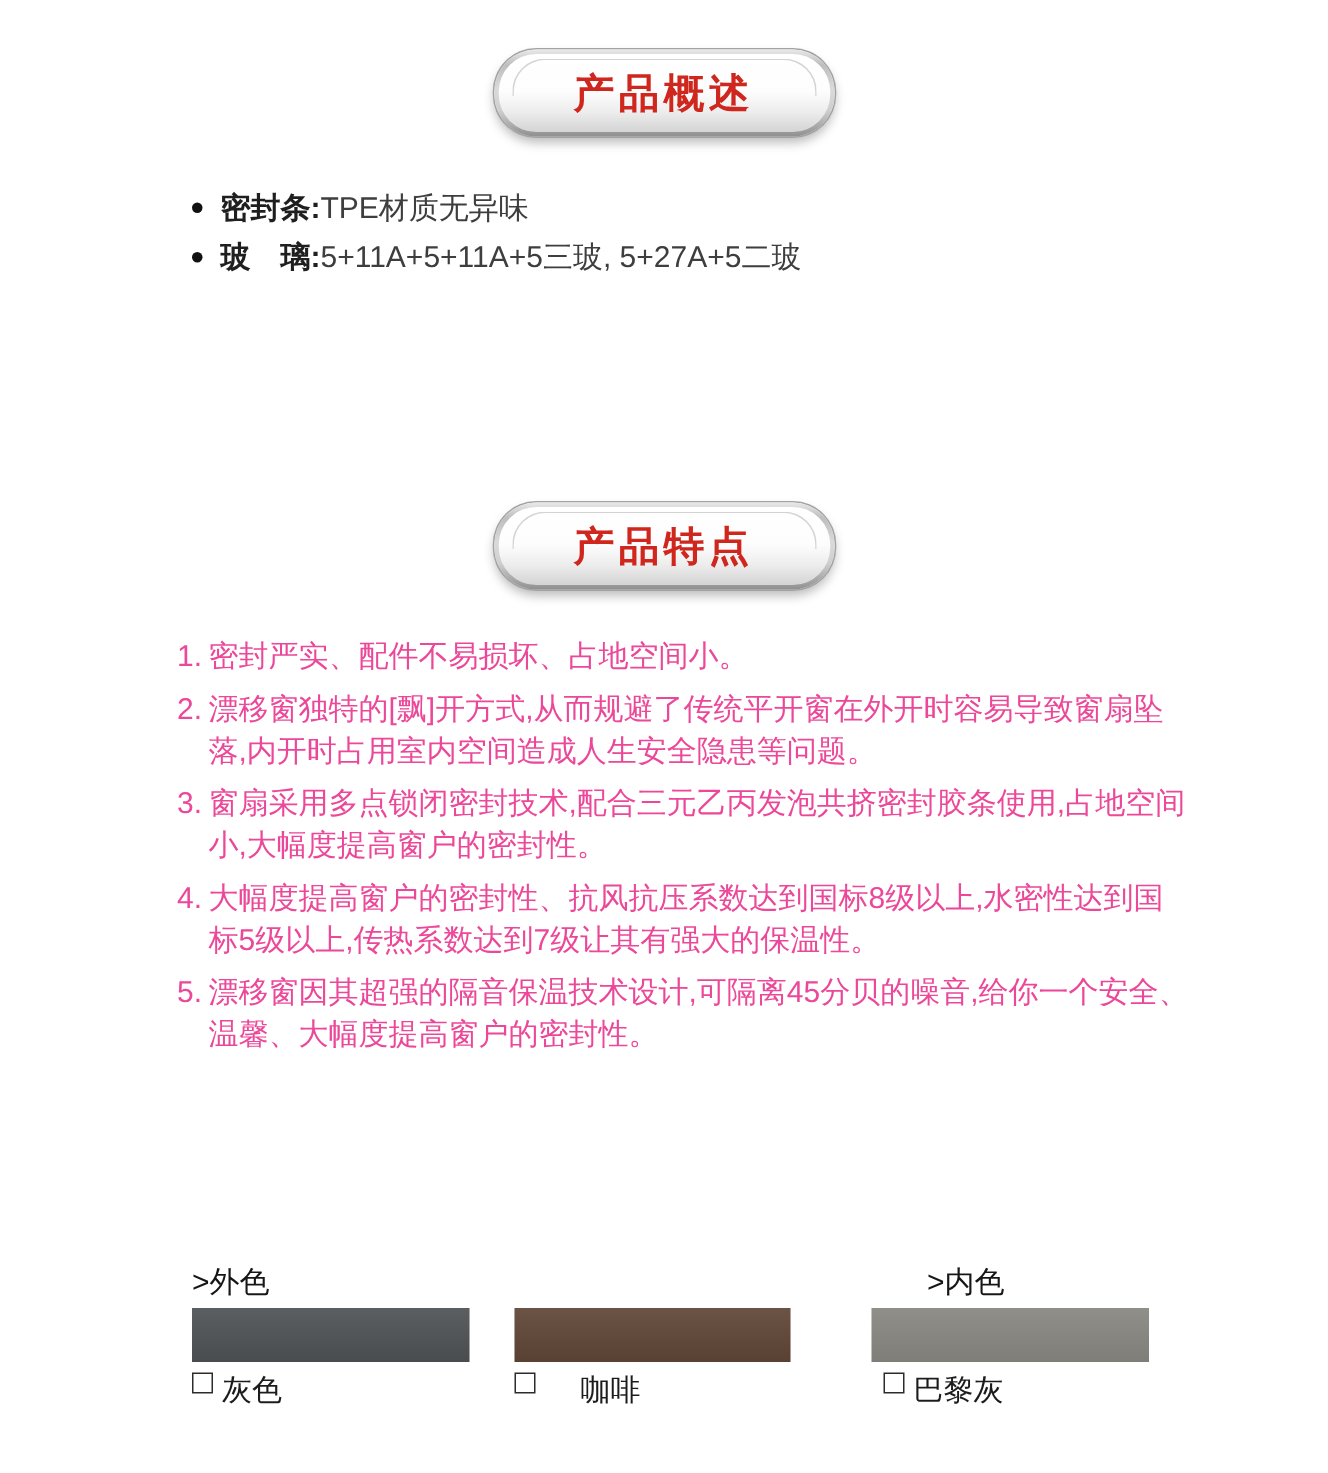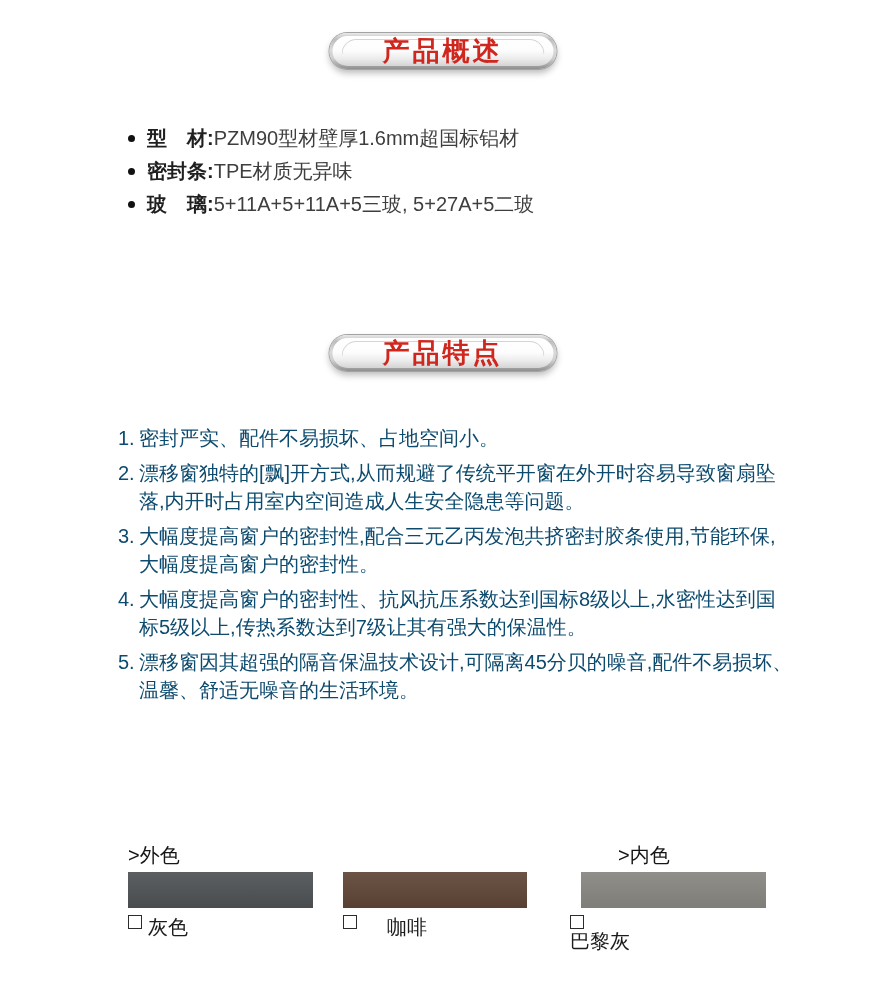--- a/index.html
+++ b/index.html
@@ -3,21 +3,21 @@
 <meta charset="utf-8">
 <style>
   html,body{margin:0;padding:0;background:#ffffff;}
   .page{
     position:relative;width:885px;height:982px;background:#ffffff;overflow:hidden;
     font-family:"Liberation Sans","DejaVu Sans",sans-serif;color:#3e3e3e;
   }
   
   .pill{
     position:absolute;left:50%;transform:translateX(-50%);
-    width:227px;height:36px;border-radius:28px;
+    width:227px;height:58px;border-radius:28px;
     background:linear-gradient(180deg,#e9e9e9 0%,#bdbdbd 18%,#dadada 45%,#cfcfcf 70%,#8f8f8f 100%);
     box-shadow:0 0 0 1px #a3a3a3,0 4px 7px rgba(0,0,0,0.28);
   }
   .pill-inner{
     position:absolute;left:3px;right:3px;top:3px;bottom:3px;border-radius:25px;
     background:linear-gradient(180deg,#ffffff 0%,#fdfdfd 48%,#ededed 74%,#d4d4d4 100%);
     display:flex;align-items:center;justify-content:center;
   }
   .pill-inner::before{
     content:"";position:absolute;left:9px;right:9px;top:3px;height:46%;
@@ -29,56 +29,51 @@
   .pill-colors{top:763px;}
   
   .ov-list{position:absolute;left:128px;top:122px;margin:0;padding:0;list-style:none;font-size:20px;}
   .ov-list li{display:flex;align-items:center;height:33px;}
   .dot{width:7px;height:7px;border-radius:50%;background:#111;margin-right:12px;flex:none;}
   .ov-label{font-weight:bold;color:#1f1f1f;white-space:pre;}
   .ov-text{color:#3e3e3e;white-space:pre;}
   
   .ft-list{
     position:absolute;left:118px;top:424px;width:676px;margin:0;padding:0;list-style:none;
-    font-size:20px;line-height:28px;color:#0c4a6e;
+    font-size:20px;line-height:28px;color:#ec4899;
   }
   .ft-list li{margin-bottom:7px;padding-left:21px;}
   .ft-num{display:inline-block;width:21px;margin-left:-21px;}
   
   .col-hdg{position:absolute;top:843px;font-size:20px;line-height:24px;color:#161616;white-space:pre;}
   .hdg-ext{left:128px;}
   .hdg-int{left:581px;margin-left:37px;}
   .swatch{
     position:absolute;top:872px;height:36px;
     background-image:linear-gradient(180deg,rgba(255,255,255,0.08),rgba(0,0,0,0.06));
   }
   .sw1{left:128px;width:185px;}
   .sw2{left:343px;width:184px;}
   .sw3{left:581px;width:185px;}
   .sw-label{position:absolute;top:915px;font-size:20px;line-height:24px;color:#1c1c1c;display:flex;align-items:flex-start;white-space:pre;}
-  .lb1{left:128px;} .lb2{left:343px;gap:24px;} .lb3{left:570px;flex-direction:column;}
+  .lb1{left:128px;} .lb2{left:343px;gap:24px;} .lb3{left:589px;}
   .cbx{width:14px;height:14px;border:1.5px solid #2c2c2c;margin-right:6px;display:inline-block;box-sizing:border-box;background:#fff;}
 </style>
 </head>
 <body>
 
 <div class="page">
 
   <div class="pill pill-overview">
     <div class="pill-inner">
       <span class="pill-label">产品概述</span>
     </div>
   </div>
 
   <ul class="ov-list">
-    <li>
-      <span class="dot"></span>
-      <span class="ov-label">型　材:</span>
-      <span class="ov-text">PZM90型材壁厚1.6mm超国标铝材</span>
-    </li>
     <li>
       <span class="dot"></span>
       <span class="ov-label">密封条:</span>
       <span class="ov-text">TPE材质无异味</span>
     </li>
     <li>
       <span class="dot"></span>
       <span class="ov-label">玻　璃:</span>
       <span class="ov-text">5+11A+5+11A+5三玻, 5+27A+5二玻</span>
     </li>
@@ -91,27 +86,27 @@
   </div>
 
   <ol class="ft-list">
     <li>
       <span class="ft-num">1.</span><span>密封严实、配件不易损坏、占地空间小。</span>
     </li>
     <li>
       <span class="ft-num">2.</span><span>漂移窗独特的[飘]开方式,从而规避了传统平开窗在外开时容易导致窗扇坠落,内开时占用室内空间造成人生安全隐患等问题。</span>
     </li>
     <li>
-      <span class="ft-num">3.</span><span>大幅度提高窗户的密封性,配合三元乙丙发泡共挤密封胶条使用,节能环保,大幅度提高窗户的密封性。</span>
+      <span class="ft-num">3.</span><span>窗扇采用多点锁闭密封技术,配合三元乙丙发泡共挤密封胶条使用,占地空间小,大幅度提高窗户的密封性。</span>
     </li>
     <li>
       <span class="ft-num">4.</span><span>大幅度提高窗户的密封性、抗风抗压系数达到国标8级以上,水密性达到国标5级以上,传热系数达到7级让其有强大的保温性。</span>
     </li>
     <li>
-      <span class="ft-num">5.</span><span>漂移窗因其超强的隔音保温技术设计,可隔离45分贝的噪音,配件不易损坏、温馨、舒适无噪音的生活环境。</span>
+      <span class="ft-num">5.</span><span>漂移窗因其超强的隔音保温技术设计,可隔离45分贝的噪音,给你一个安全、温馨、大幅度提高窗户的密封性。</span>
     </li>
   </ol>
 
 
   <div class="col-hdg hdg-ext">&gt;外色</div>
   <div class="col-hdg hdg-int">&gt;内色</div>
 
   <div class="swatch sw1" style="background-color: rgb(77, 81, 84);"></div>
   <div class="swatch sw2" style="background-color: rgb(94, 68, 54);"></div>
   <div class="swatch sw3" style="background-color: rgb(135, 133, 127);"></div>

